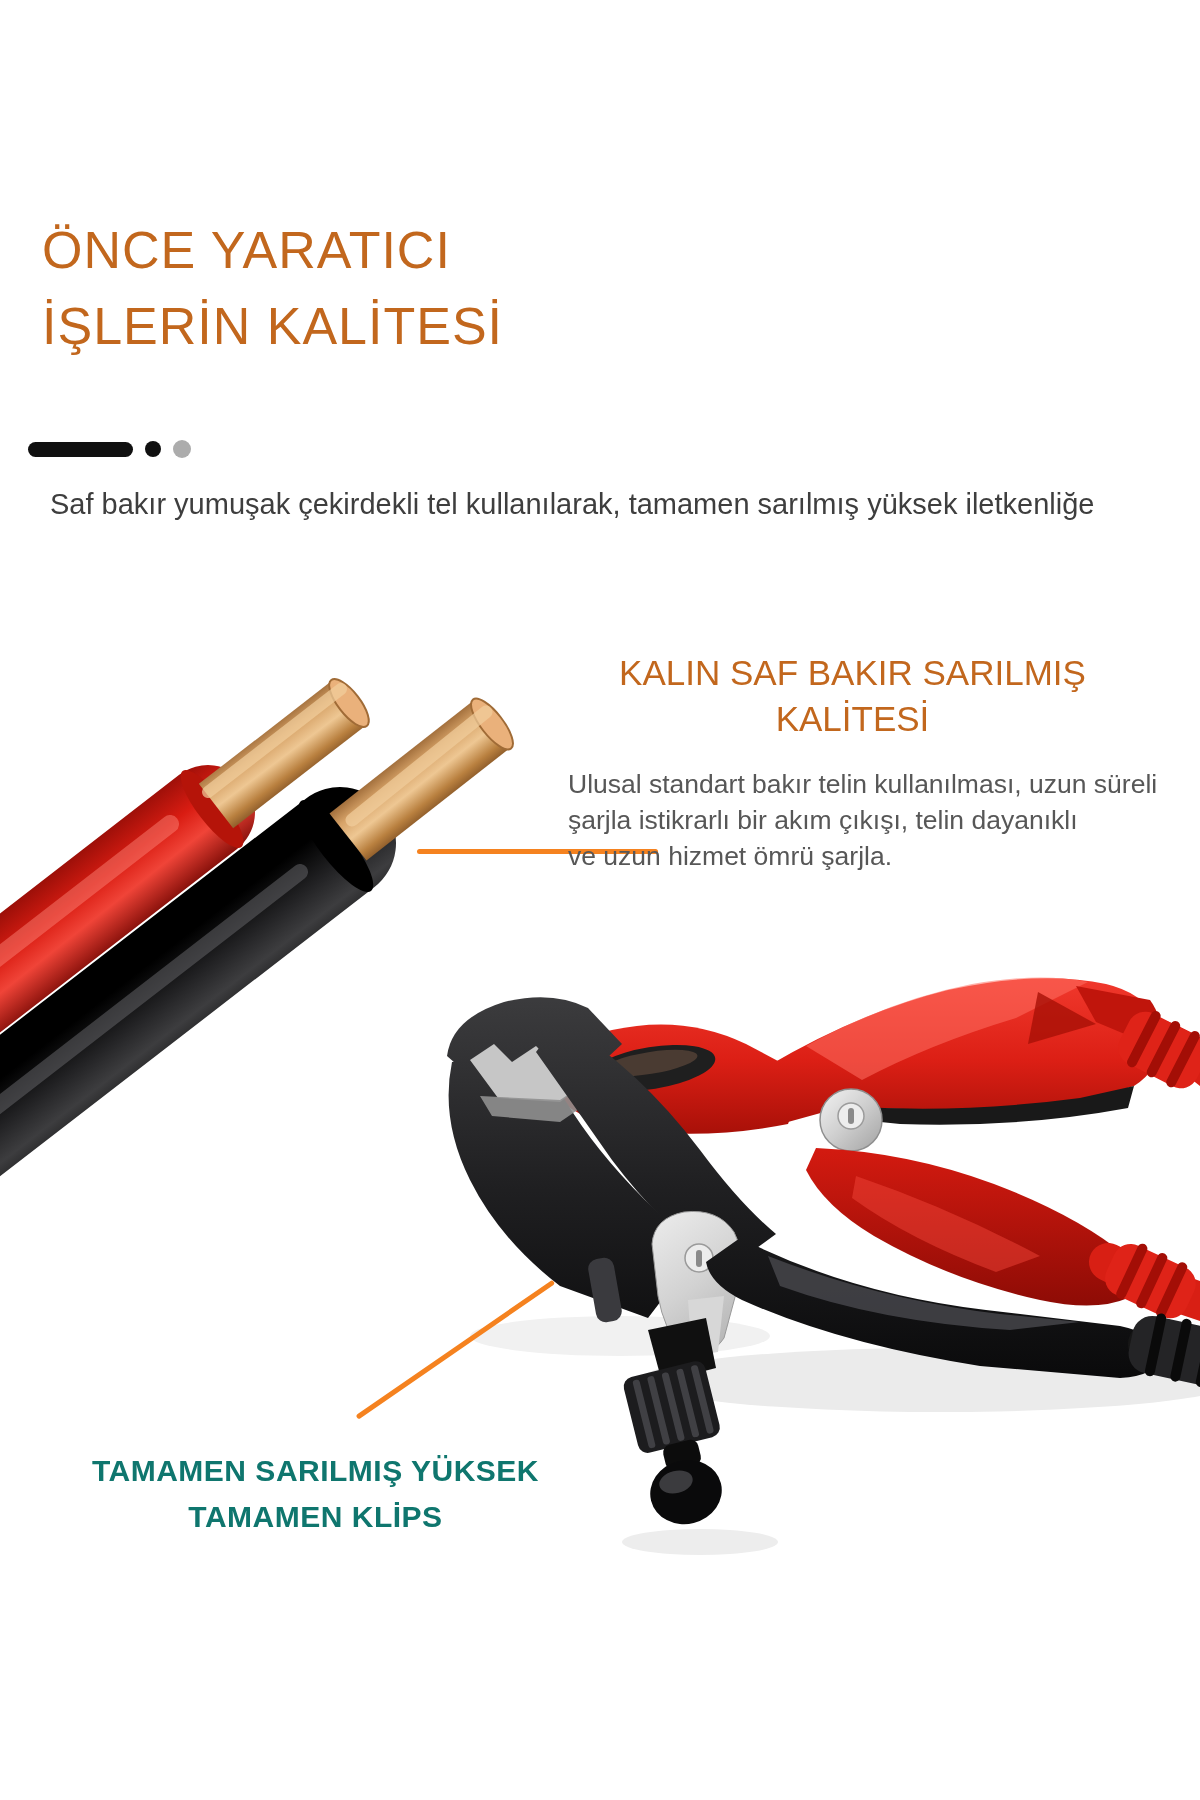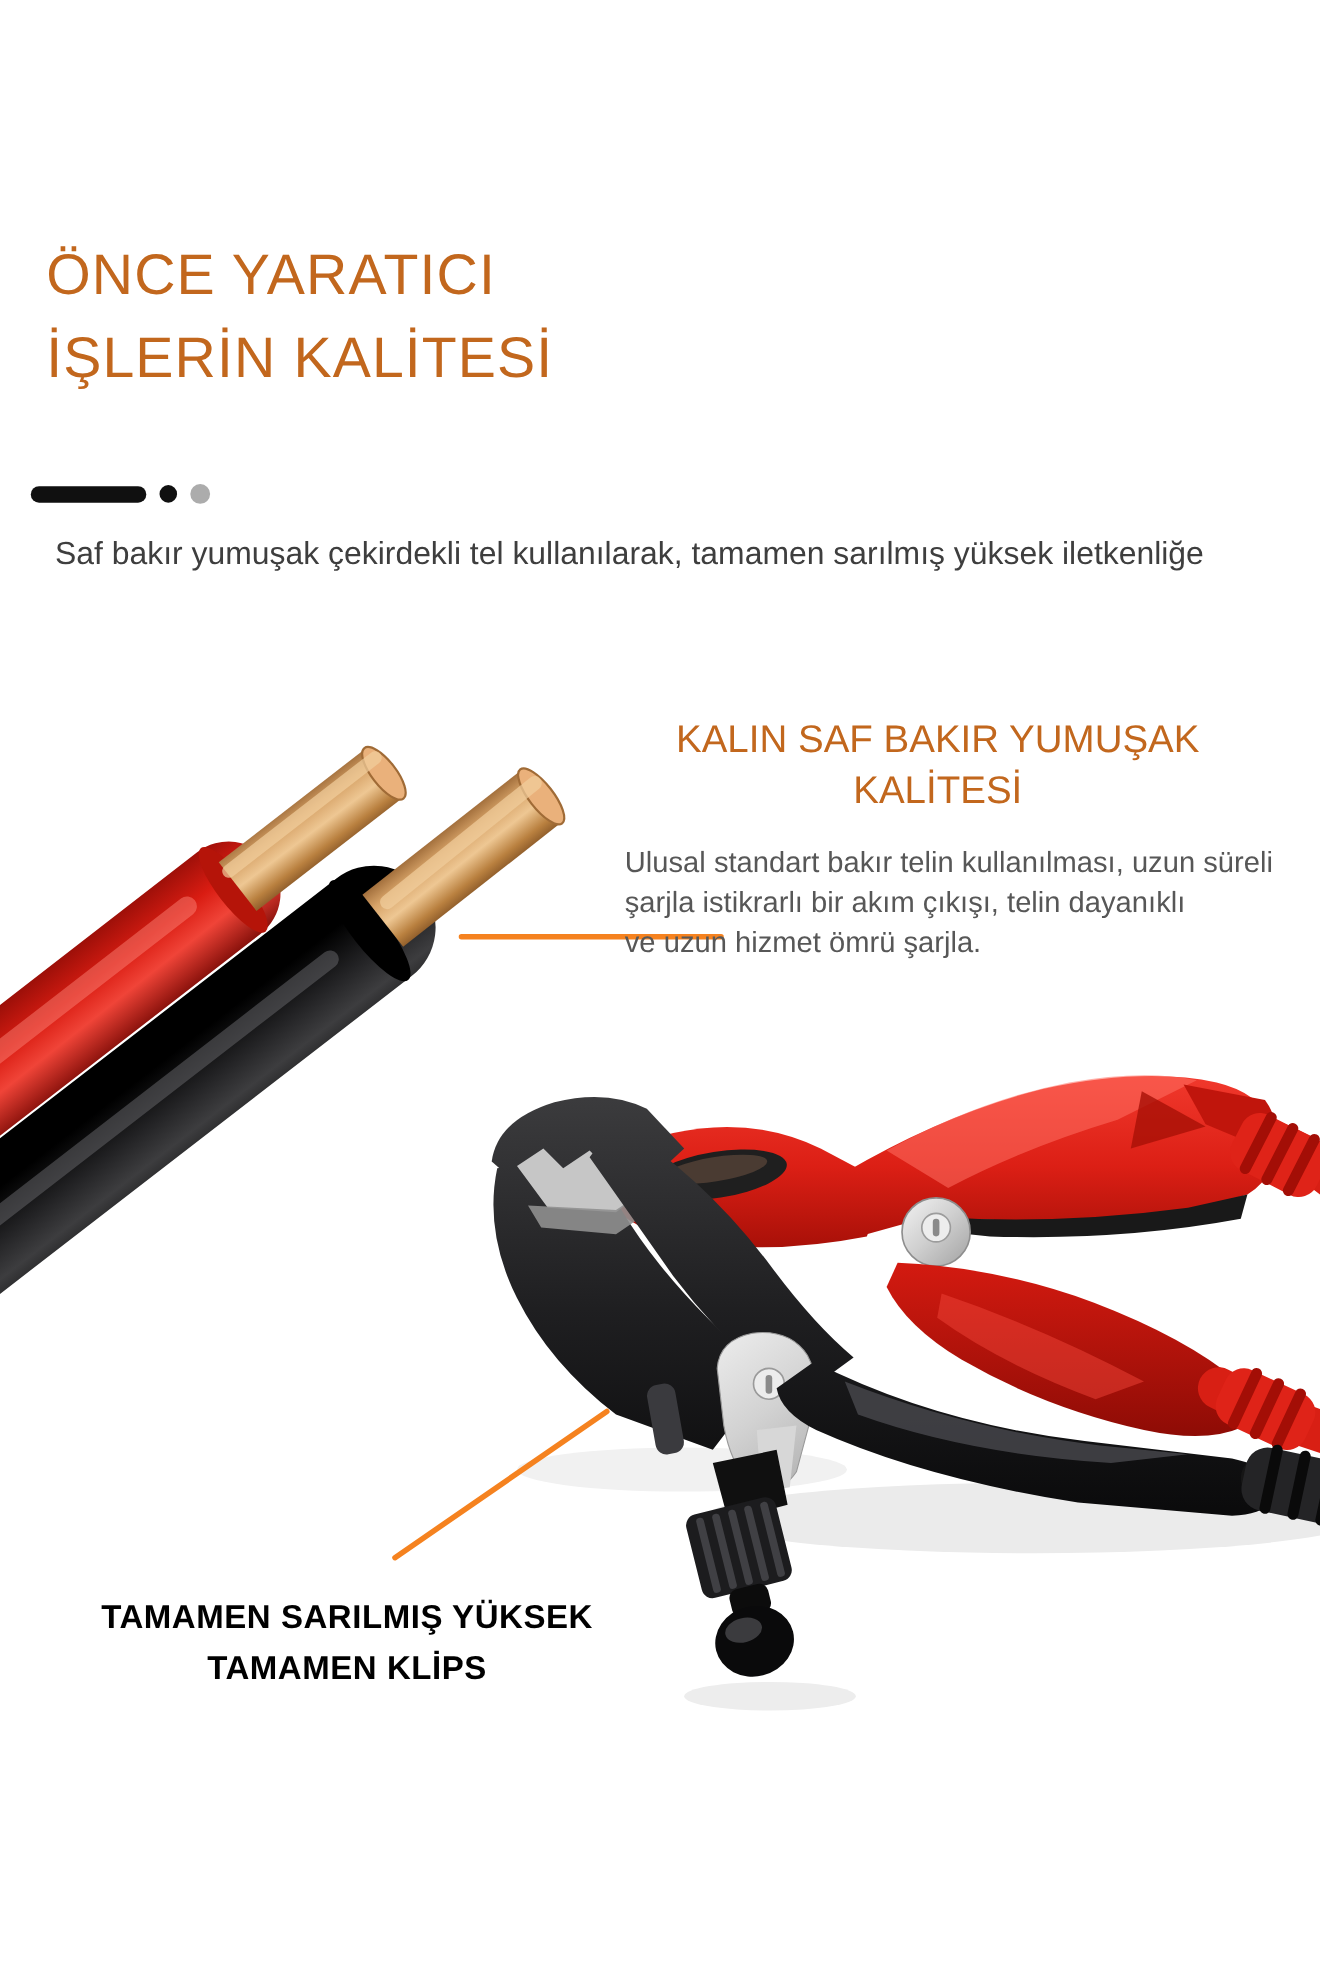--- a/index.html
+++ b/index.html
@@ -24,21 +24,21 @@
     color:#c2671d;font-size:35px;line-height:46px;font-weight:500;z-index:4;}
   .core-callout-desc{left:568px;top:766px;width:620px;text-align:left;
     color:#575757;font-size:26.5px;line-height:36px;z-index:4;}
   .core-callout-desc div{white-space:nowrap;}
   
   .leader-horizontal{left:417px;top:849px;width:241px;height:5px;background:#f5821f;
     border-radius:3px;z-index:3;}
   .leader-diagonal{left:357px;top:1415px;width:239px;height:5px;background:#f5821f;
     border-radius:3px;transform:rotate(-34.6deg);transform-origin:left center;z-index:3;}
   
-  .clip-callout{left:58px;top:1448px;width:515px;text-align:center;color:#000000;
+  .clip-callout{left:58px;top:1448px;width:515px;text-align:center;color:#0f766e;
     font-size:30px;line-height:46px;font-weight:700;letter-spacing:0.5px;z-index:4;}
   .clip-callout div{white-space:nowrap;}
   
   .illustration{left:0;top:0;width:1200px;height:1800px;z-index:1;}
 </style>
 </head>
 <body>
 
 <div class="page">
 
@@ -200,21 +200,21 @@
     <div class="pag-pill"></div>
     <div class="pag-dot-active"></div>
     <div class="pag-dot"></div>
   </div>
 
   <div class="abs intro">
     <div>Saf bakır yumuşak çekirdekli tel kullanılarak, tamamen sarılmış yüksek iletkenliğe</div>
   </div>
 
   <div class="abs core-callout-heading">
-    <div>KALIN SAF BAKIR YUMUŞAK</div>
+    <div>KALIN SAF BAKIR SARILMIŞ</div>
     <div>KALİTESİ</div>
   </div>
   <div class="abs core-callout-desc">
     <div>Ulusal standart bakır telin kullanılması, uzun süreli</div>
     <div>şarjla istikrarlı bir akım çıkışı, telin dayanıklı</div>
     <div>ve uzun hizmet ömrü şarjla.</div>
   </div>
   <div class="abs leader-horizontal"></div>
 
   <div class="abs leader-diagonal"></div>

